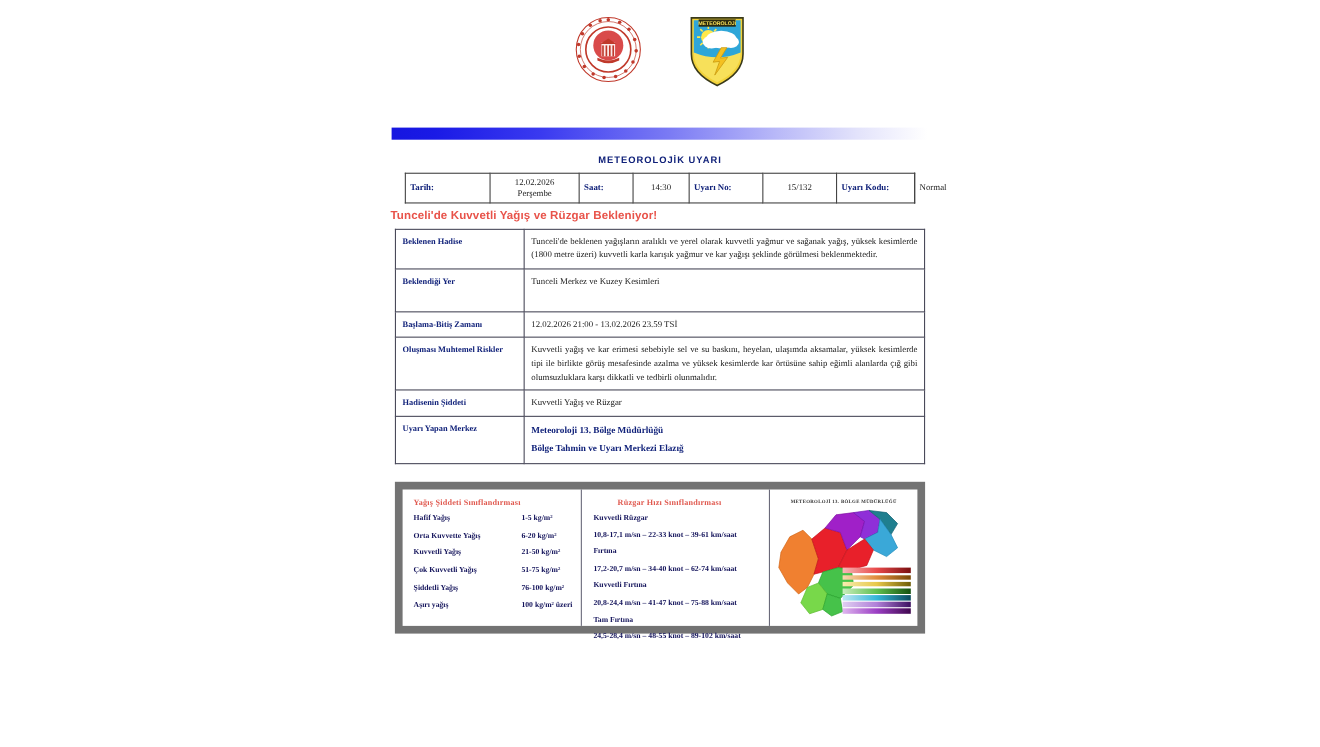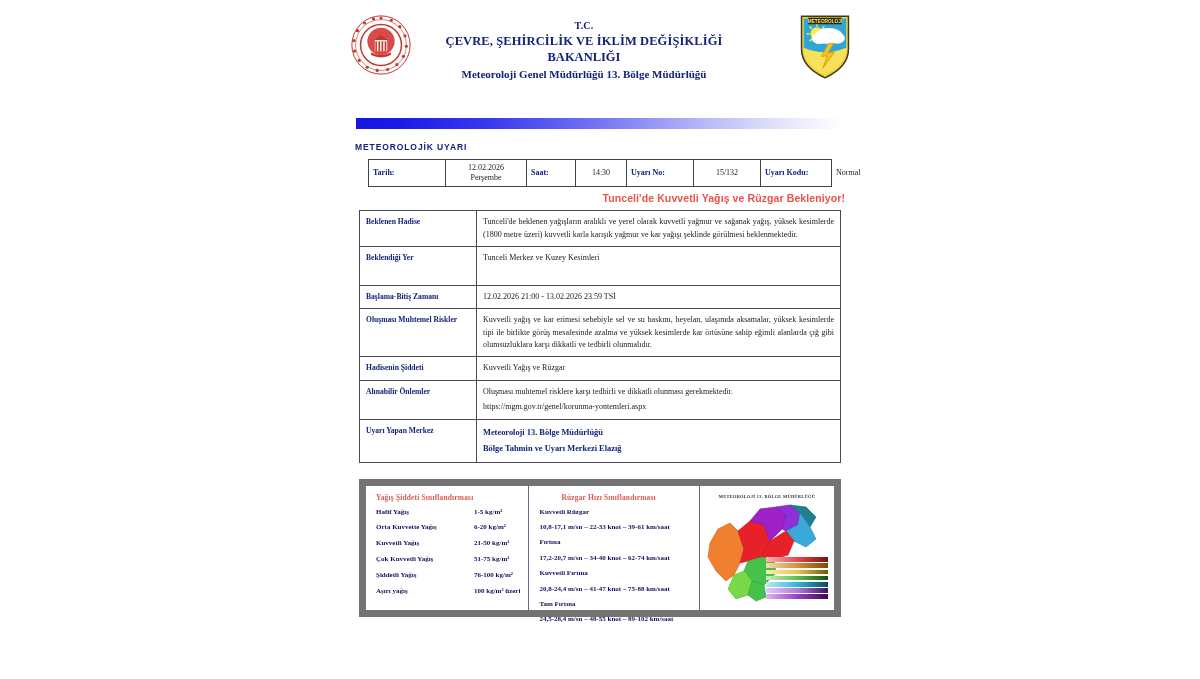--- a/index.html
+++ b/index.html
@@ -79,21 +79,21 @@
   }
 
   .gradient-bar {
     height: 11px;
     width: 487px;
     margin-left: 1px;
     background: linear-gradient(to right, #1616e0 0%, #1a1ae6 8%, #3a3af0 28%, #7b7bf4 52%, #b9b9f8 72%, #e3e3fb 87%, #ffffff 100%);
   }
 
   .met-uyari {
-    text-align: left;
+    text-align: center;
     font-family: "Liberation Sans", sans-serif;
     font-size: 8.5px;
     font-weight: bold;
     color: #11227a;
     letter-spacing: .9px;
     margin-top: 13px;
     margin-bottom: 7px;
   }
 
   
@@ -116,21 +116,21 @@
     color: #11227a;
     font-size: 8px;
   }
   td.v {
     color: #222;
     text-align: center;
     font-size: 7.5px;
   }
 
   .headline {
-    text-align: right;
+    text-align: left;
     color: #e8534a;
     font-family: "Liberation Sans", sans-serif;
     font-weight: bold;
     font-size: 10.5px;
     margin-top: 5px;
     margin-bottom: 6px;
     letter-spacing: .1px;
   }
 
   
@@ -278,26 +278,20 @@
       <path d="M34 62 Q50 70 66 62 L66 66 Q50 74 34 66 Z" fill="#c0392b"></path>
       <rect x="40" y="40" width="20" height="20" fill="#fff" opacity=".88"></rect>
       <rect x="41" y="44" width="2.4" height="16" fill="#c0392b"></rect>
       <rect x="46" y="44" width="2.4" height="16" fill="#c0392b"></rect>
       <rect x="51" y="44" width="2.4" height="16" fill="#c0392b"></rect>
       <rect x="56" y="44" width="2.4" height="16" fill="#c0392b"></rect>
       <path d="M38 42 L50 34 L62 42 Z" fill="#c0392b"></path>
     </svg>
   </div>
 
-  <div class="header-titles">
-    <div class="tc-line">T.C.</div>
-    <div class="ministry">ÇEVRE, ŞEHİRCİLİK VE İKLİM DEĞİŞİKLİĞİ</div>
-    <div class="bakanlik">BAKANLIĞI</div>
-    <div class="subunit">Meteoroloji Genel Müdürlüğü 13. Bölge Müdürlüğü</div>
-  </div>
 
   <div class="emblem-mgm">
     <svg viewBox="0 0 70 90" width="52" height="66">
       <path d="M3 3 H67 V48 Q67 72 35 87 Q3 72 3 48 Z" fill="#f2d23a" stroke="#3a3a1a" stroke-width="2"></path>
       <path d="M6 6 H64 V47 Q64 69 35 83 Q6 69 6 47 Z" fill="#f7e05a"></path>
       <path d="M6 6 H64 V46 Q35 58 6 46 Z" fill="#2ea6d8"></path>
       <circle cx="24" cy="27" r="9" fill="#ffe84a"></circle>
       <g stroke="#ffe84a" stroke-width="2">
         <line x1="24" y1="13" x2="24" y2="17"></line>
           <line x1="24" y1="37" x2="24" y2="41"></line>
@@ -360,27 +354,20 @@
     </tr>
     <tr>
       <td class="lbl">Oluşması Muhtemel Riskler</td>
       <td class="val">Kuvvetli yağış ve kar erimesi sebebiyle sel ve su baskını, heyelan, ulaşımda aksamalar, yüksek kesimlerde tipi ile birlikte görüş mesafesinde azalma ve yüksek kesimlerde kar örtüsüne sahip eğimli alanlarda çığ gibi olumsuzluklara karşı dikkatli ve tedbirli olunmalıdır.</td>
     </tr>
     <tr>
       <td class="lbl">Hadisenin Şiddeti</td>
       <td class="val plain">Kuvvetli Yağış ve Rüzgar</td>
     </tr>
     <tr>
-      <td class="lbl">Alınabilir Önlemler</td>
-      <td class="val plain">
-        <span>Oluşması muhtemel risklere karşı tedbirli ve dikkatli olunması gerekmektedir.</span>
-        <span class="link-line">https://mgm.gov.tr/genel/korunma-yontemleri.aspx</span>
-      </td>
-    </tr>
-    <tr>
       <td class="lbl">Uyarı Yapan Merkez</td>
       <td class="center-val">
         <div>Meteoroloji 13. Bölge Müdürlüğü</div>
         <div>Bölge Tahmin ve Uyarı Merkezi Elazığ</div>
       </td>
     </tr>
   </tbody>
     </table>
 
   <div class="legend-wrap">

